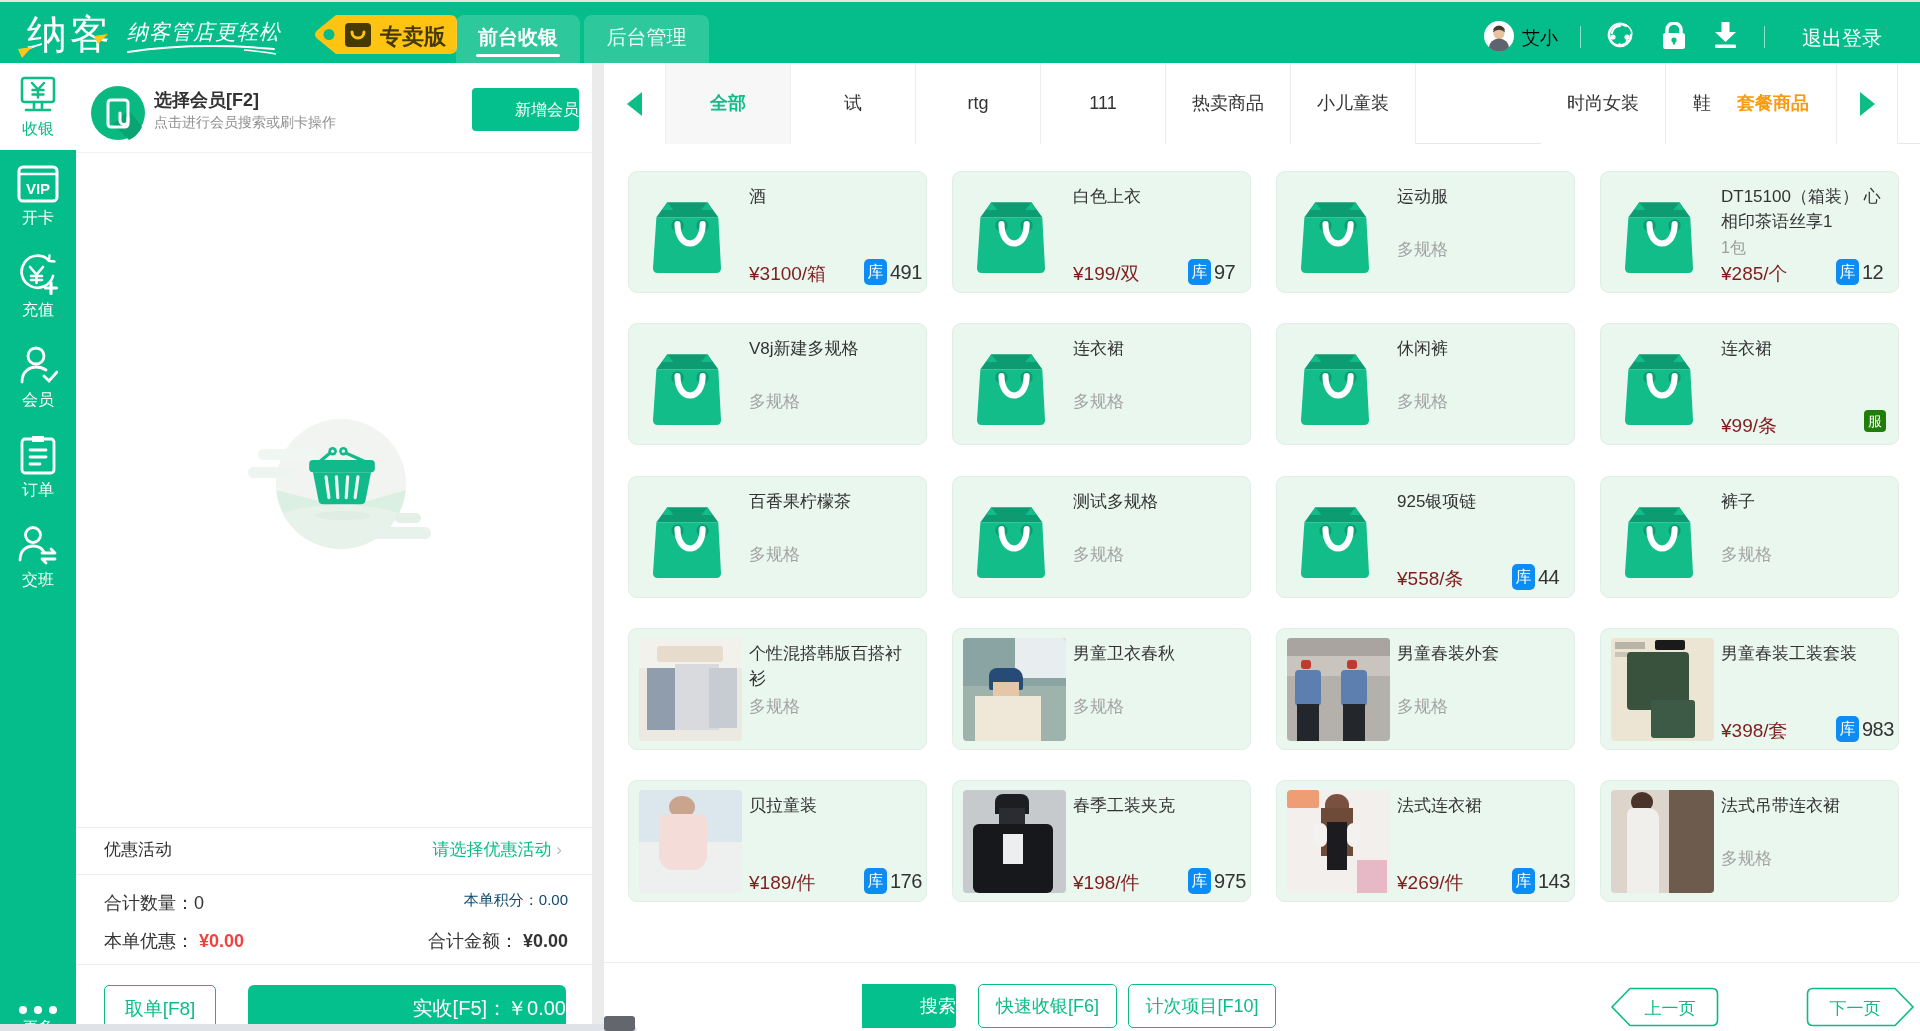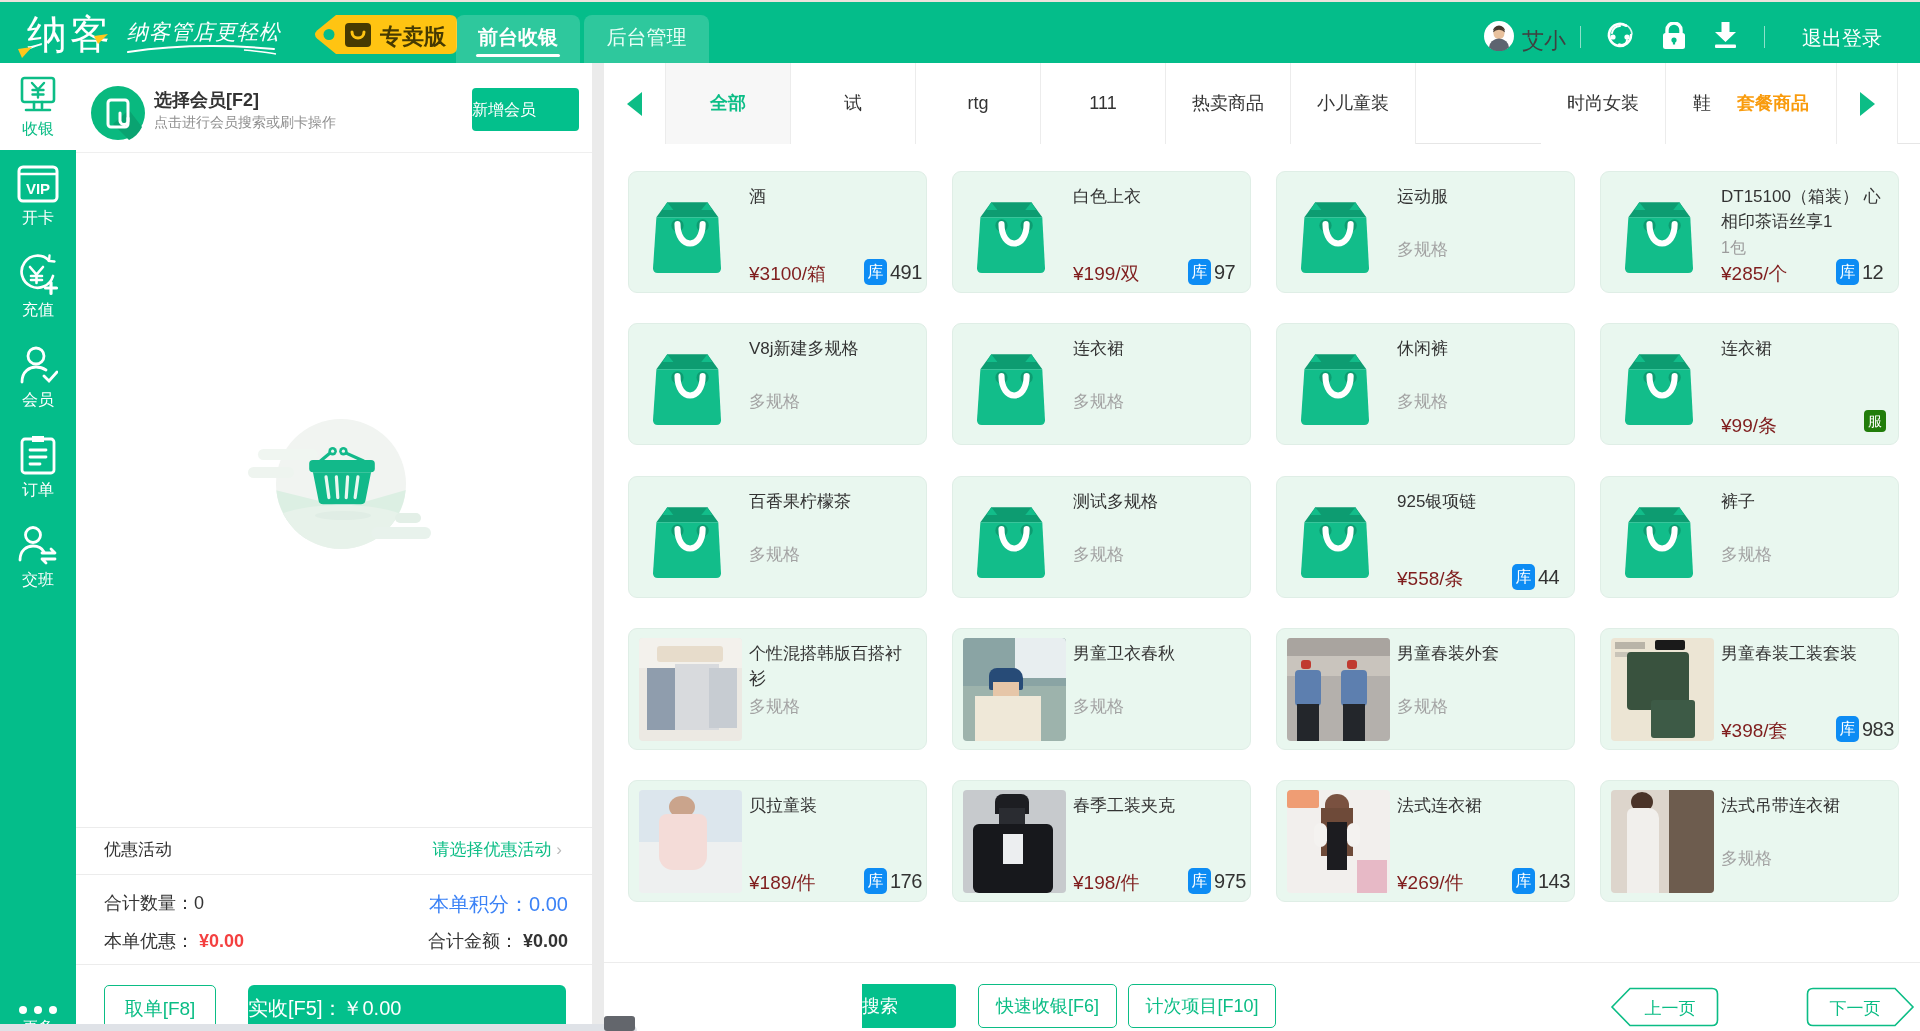--- a/index.html
+++ b/index.html
@@ -5,34 +5,34 @@
 html,body {width:1920px;height:1031px;overflow:hidden;font-family:"Liberation Sans",sans-serif;background:#fff}
 #app {position:relative;width:1920px;height:1031px}
 .topline {position:absolute;left:0;top:0;width:1920px;height:2px;background:#ece2dc}
 .header {position:absolute;left:0;top:2px;width:1920px;height:61px;background:#04bd8a}
 .logo {position:absolute;left:27px;top:5px;font-size:40px;font-weight:normal;color:#fff;letter-spacing:3px}
 .slogan {position:absolute;left:127px;top:16px;font-size:21px;color:#fff;font-style:italic;letter-spacing:1px;font-family:"Liberation Serif",serif}
 .htab {position:absolute;top:13px;height:48px;background:rgba(255,255,255,.17);border-radius:8px 8px 0 0;text-align:center;color:#eafff7;font-size:20px}
 .htab span {line-height:44px}
 .htab.act1 {color:#fff;font-weight:bold}
 .htab.act1 i {position:absolute;left:50%;margin-left:-42px;bottom:6px;width:84px;height:3px;background:#fff;border-radius:2px}
-.hname {position:absolute;left:1522px;top:24px;font-size:22px;color:#404040}
+.hname {position:absolute;left:1522px;top:24px;font-size:18px;color:#000000}
 .hsep {position:absolute;top:24px;width:1px;height:22px;background:rgba(255,255,255,.55)}
 .hout {position:absolute;left:1802px;top:23px;font-size:20px;color:#fff}
 .sidebar {position:absolute;left:0;top:63px;width:76px;height:968px;background:#04bd8a}
 .sit {position:absolute;left:0;width:76px;text-align:center;color:#fff}
 .sit svg {margin-top:14px}
 .sit span {display:block;font-size:16px;}
 .sit.act {background:#fff;color:#0cbd86}
 .sit.act svg {margin-top:12px}
 .dots {position:absolute;left:0;top:937px;width:76px;text-align:center}
 .dots b {display:inline-block;width:8px;height:8px;border-radius:50%;background:#fff;margin:0 3.5px}
 .more {position:absolute;left:0;top:955px;width:76px;text-align:center;color:#fff;font-size:15px}
 .panel {position:absolute;left:76px;top:63px;width:516px;height:968px;background:#fff}
-.gbtn {position:absolute;background:#03c08c;color:#fff;text-align:left;border-radius:4px}
+.gbtn {position:absolute;background:#03c08c;color:#fff;text-align:right;border-radius:4px}
 .vsep {position:absolute;left:592px;top:63px;width:12px;height:968px;background:#ebebeb}
 .main {position:absolute;left:604px;top:63px;width:1316px;height:968px;background:#fff}
 .tabbar {position:absolute;left:0;top:0;width:1316px;height:81px;border-bottom:1px solid #e6e6e6;background:#fff}
 .tc {position:absolute;top:0;height:81px;line-height:81px;text-align:center;font-size:18px;color:#333;border-right:1px solid #ececec;background:#fff}
 .tc.act {background:#f7f7f7;color:#0cbd86;font-weight:bold}
 .tc svg {vertical-align:middle}
 .card {position:absolute;width:299px;height:122px;background:#e9f7ef;border:1px solid #dfeee6;border-radius:9px}
 .card .nm {position:absolute;left:120px;top:12px;width:168px;font-size:17px;line-height:25px;color:#333}
 .card .pr {position:absolute;left:120px;top:89px;font-size:19px;line-height:26px;color:#7f1d1d}
 .card .kb {position:absolute;left:235px;top:87px;width:23px;height:26px;background:#0d8cf4;border-radius:5px;color:#fff;font-size:16px;text-align:center;line-height:26px}
@@ -166,21 +166,21 @@
   <rect x="0" y="15" width="70" height="13" rx="4" fill="#12b98a"></rect>
   <path d="M4,28 h62 l-6,30 q-0.5,4 -5,4 h-40 q-4.5,0 -5,-4 z" fill="#12b98a"></path>
   <path d="M18,33 l3,22 M29,33 l1.5,22 M41,33 l-1.5,22 M52,33 l-3,22" stroke="#eaf7f0" stroke-width="3.4" stroke-linecap="round"></path>
   </svg>
 
   <div style="position:absolute;left:0;top:764px;width:516px;height:1px;background:#ececec"></div>
   <div style="position:absolute;left:28px;top:775px;font-size:17px;color:#333">优惠活动</div>
   <div style="position:absolute;right:30px;top:775px;font-size:17px;color:#0bbd85">请选择优惠活动 <span style="color:#bbb;font-family:'Liberation Sans'">›</span></div>
   <div style="position:absolute;left:0;top:811px;width:516px;height:1px;background:#ececec"></div>
   <div style="position:absolute;left:28px;top:828px;font-size:18px;color:#333">合计数量：<span>0</span></div>
-  <div style="position:absolute;right:24px;top:828px;font-size:20px;color:#3b82f6">本单积分：0.00</div>
+  <div style="position:absolute;right:24px;top:828px;font-size:15px;color:#0c4a6e">本单积分：0.00</div>
   <div style="position:absolute;left:28px;top:866px;font-size:18px;color:#333">本单优惠：<span style="color:#f43f3f;font-weight:bold"> ¥0.00</span></div>
   <div style="position:absolute;right:24px;top:866px;font-size:18px;color:#333">合计金额：<b> ¥0.00</b></div>
   <div style="position:absolute;left:0;top:901px;width:516px;height:1px;background:#ececec"></div>
   <div style="position:absolute;left:28px;top:922px;width:112px;height:50px;border:1px solid #0bbd85;border-radius:5px;color:#0bbd85;font-size:19px;text-align:center;line-height:46px">取单[F8]</div>
   <div class="gbtn" style="left:172px;top:922px;width:318px;height:50px;line-height:46px;font-size:20px;border-radius:6px">实收[F5]：￥0.00</div>
 </div>
 
 <div class="vsep"></div>
 <div class="main">
 <div class="tabbar">

